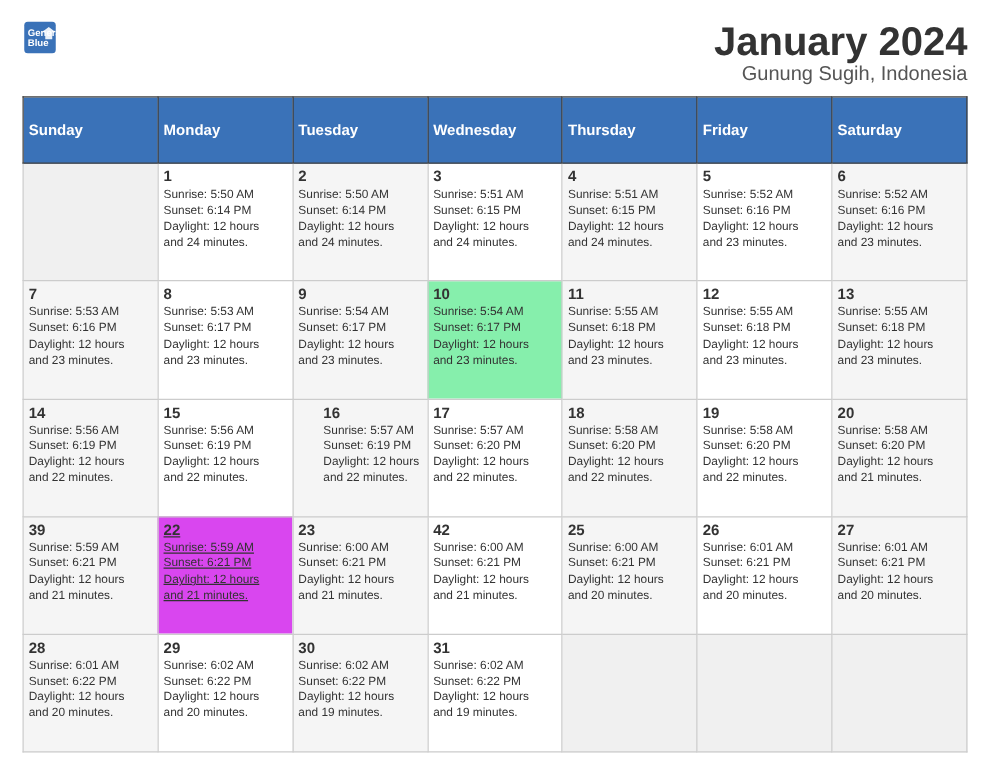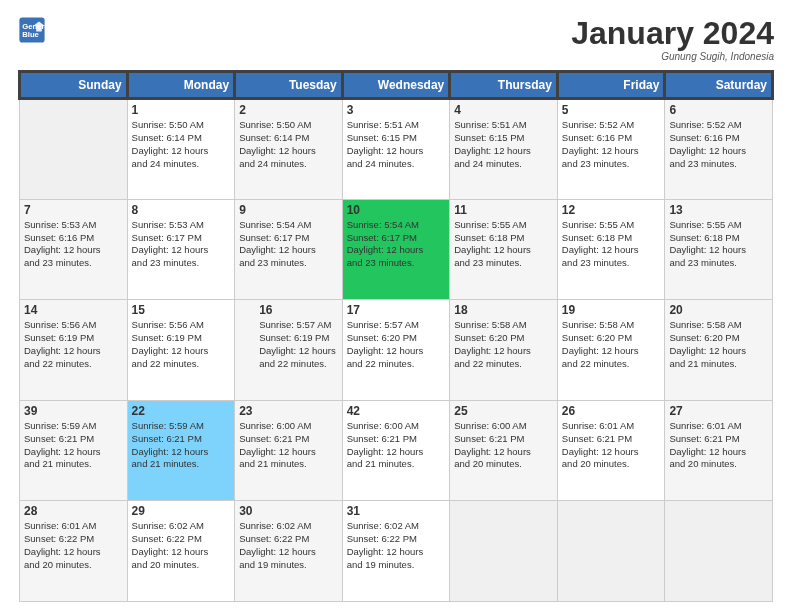--- a/index.html
+++ b/index.html
@@ -36,37 +36,36 @@
       text-align: right;
       margin-left: 40px;
     }
     .main-title {
       font-size: 32px;
       font-weight: bold;
       color: #333;
       line-height: 1.1;
     }
     .subtitle {
-      font-size: 10px;
+      font-size: 16px;
       color: #555;
-      font-style: italic;
     }
     .calendar {
       flex: 1;
       border-collapse: collapse;
       width: 100%;
       font-size: 10.5px;
     }
     .calendar th {
       background-color: #3a72b8;
       color: #fff;
-      padding: 5px 4px;
-      text-align: right;
+      padding: 19px 4px;
+      text-align: left;
       font-size: 12px;
-      border: 3px solid #404040;
+      border: 1px solid #404040;
     }
     .calendar td {
       border: 1px solid #ccc;
       vertical-align: top;
       padding: 3px 4px;
       width: calc(100% / 7);
       height: 88px;
       color: #333;
       background: #fff;
     }
@@ -183,21 +182,21 @@
 Daylight: 12 hours
 and 23 minutes.</div>
           </td>
           <td style="background: rgb(245, 245, 245);">
             <span class="day-number">9</span>
             <div class="day-info" style="white-space: pre-line;">Sunrise: 5:54 AM
 Sunset: 6:17 PM
 Daylight: 12 hours
 and 23 minutes.</div>
           </td>
-          <td style="background: #22c55e; margin-left: 28px;">
+          <td style="background: #86efac; margin-left: 28px;">
             <span class="day-number">10</span>
             <div class="day-info" style="white-space: pre-line;">Sunrise: 5:54 AM
 Sunset: 6:17 PM
 Daylight: 12 hours
 and 23 minutes.</div>
           </td>
           <td style="background: rgb(245, 245, 245);">
             <span class="day-number">11</span>
             <div class="day-info" style="white-space: pre-line;">Sunrise: 5:55 AM
 Sunset: 6:18 PM
@@ -271,21 +270,21 @@
           </td>
         </tr>
         <tr>
           <td style="background: rgb(245, 245, 245);">
             <span class="day-number">39</span>
             <div class="day-info" style="white-space: pre-line;">Sunrise: 5:59 AM
 Sunset: 6:21 PM
 Daylight: 12 hours
 and 21 minutes.</div>
           </td>
-          <td style="background: #7dd3fc;">
+          <td style="background: #d946ef; text-decoration: underline;">
             <span class="day-number">22</span>
             <div class="day-info" style="white-space: pre-line;">Sunrise: 5:59 AM
 Sunset: 6:21 PM
 Daylight: 12 hours
 and 21 minutes.</div>
           </td>
           <td style="background: rgb(245, 245, 245);">
             <span class="day-number">23</span>
             <div class="day-info" style="white-space: pre-line;">Sunrise: 6:00 AM
 Sunset: 6:21 PM

